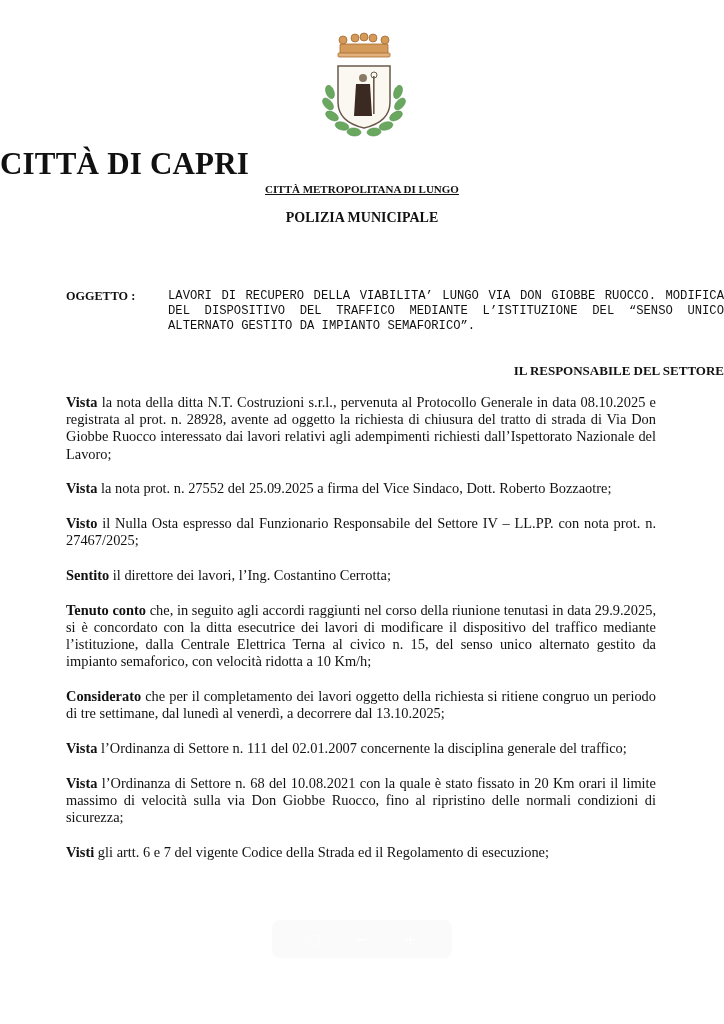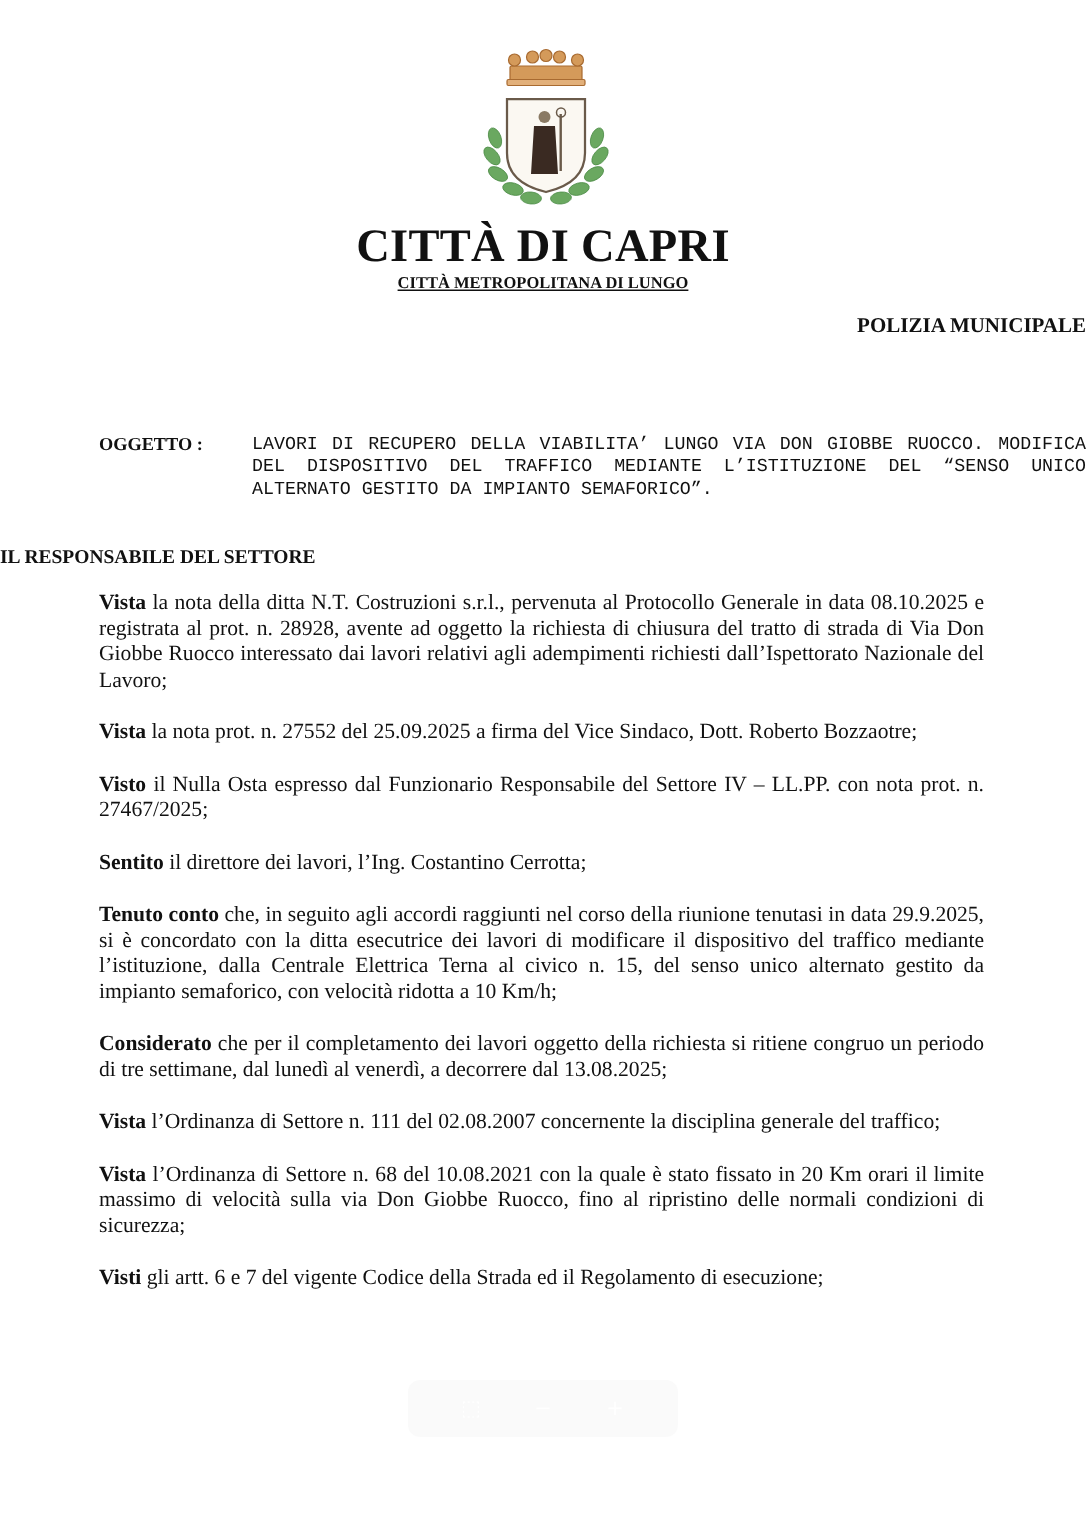--- a/index.html
+++ b/index.html
@@ -2,34 +2,34 @@
 <html><head>
   <meta charset="utf-8">
   <style>
     * { margin: 0; padding: 0; box-sizing: border-box; }
     html, body { width: 724px; height: 1024px; background: #ffffff; overflow: hidden; }
     body { font-family: "Liberation Serif", "DejaVu Serif", serif; color: #111; position: relative; }
     .page { position: absolute; left: 0; top: 0; width: 724px; height: 1024px; background: #fff; }
 
     .crest { position: absolute; left: 318px; top: 30px; width: 92px; height: 112px; }
 
-    .city-title { position: absolute; left: 0; width: 724px; top: 146px; text-align: center;
+    .city-title { position: absolute; left: 0; width: 724px; top: 146px; 
       font-weight: bold; font-size: 31px; letter-spacing: 0.2px; line-height: 36px; }
     .city-sub { position: absolute; left: 0; width: 724px; top: 182px; text-align: center;
       font-weight: bold; font-size: 11px; text-decoration: underline; line-height: 14px; }
-    .dept { position: absolute; left: 0; width: 724px; top: 209px; text-align: right;
+    .dept { position: absolute; left: 0; width: 724px; top: 209px; text-align: center;
       font-weight: bold; font-size: 14px; line-height: 18px; }
     .ordinance { position: absolute; right: 60px; top: 245px; font-weight: bold; font-size: 12.5px;
       line-height: 16px; white-space: pre; }
 
     .subject { position: absolute; left: 66px; top: 289px; width: 600px; font-size: 12.2px; line-height: 15.2px; }
     .subject-label { position: absolute; left: 0; top: 0; font-weight: bold; }
     .subject-text { position: absolute; left: 102px; top: 0; width: 556px; text-align: justify; text-align-last: left; font-family: Liberation Mono, monospace; }
 
-    .section-heading { position: absolute; left: 0; width: 724px; top: 363px; text-align: left;
+    .section-heading { position: absolute; left: 0; width: 724px; top: 363px; text-align: right;
       font-weight: bold; font-size: 13px; line-height: 16px; }
 
     .body-text { position: absolute; left: 66px; top: 394px; width: 590px; font-size: 14.4px; line-height: 17.2px; }
     .para { text-align: justify; margin-bottom: 17.5px; }
     .para b { font-weight: bold; }
 
     .viewer-toolbar { position: absolute; left: 272px; top: 920px; width: 180px; height: 38px;
       background: rgba(240,240,240,0.35); border-radius: 8px; display: flex; align-items: center;
       justify-content: space-around; padding: 0 18px; }
     .tb-btn { width: 18px; height: 18px; color: rgba(255,255,255,0.9); font-size: 14px; font-family: "DejaVu Sans", sans-serif;
@@ -83,22 +83,22 @@
   </div>
 
   <div class="section-heading">IL RESPONSABILE DEL SETTORE</div>
 
   <div class="body-text">
     <p class="para"><b>Vista</b><span> la nota della ditta N.T. Costruzioni s.r.l., pervenuta al Protocollo Generale in data 08.10.2025 e registrata al prot. n. 28928, avente ad oggetto la richiesta di chiusura del tratto di strada di Via Don Giobbe Ruocco interessato dai lavori relativi agli adempimenti richiesti dall’Ispettorato Nazionale del Lavoro;</span></p>
     <p class="para"><b>Vista</b><span> la nota prot. n. 27552 del 25.09.2025 a firma del Vice Sindaco, Dott. Roberto Bozzaotre;</span></p>
     <p class="para"><b>Visto</b><span> il Nulla Osta espresso dal Funzionario Responsabile del Settore IV – LL.PP. con nota prot. n. 27467/2025;</span></p>
     <p class="para"><b>Sentito</b><span> il direttore dei lavori, l’Ing. Costantino Cerrotta;</span></p>
     <p class="para"><b>Tenuto conto</b><span> che, in seguito agli accordi raggiunti nel corso della riunione tenutasi in data 29.9.2025, si è concordato con la ditta esecutrice dei lavori di modificare il dispositivo del traffico mediante l’istituzione, dalla Centrale Elettrica Terna al civico n. 15, del senso unico alternato gestito da impianto semaforico, con velocità ridotta a 10 Km/h;</span></p>
-    <p class="para"><b>Considerato</b><span> che per il completamento dei lavori oggetto della richiesta si ritiene congruo un periodo di tre settimane, dal lunedì al venerdì, a decorrere dal 13.08.2025;</span></p>
-    <p class="para"><b>Vista</b><span> l’Ordinanza di Settore n. 111 del 02.08.2007 concernente la disciplina generale del traffico;</span></p>
+    <p class="para"><b>Considerato</b><span> che per il completamento dei lavori oggetto della richiesta si ritiene congruo un periodo di tre settimane, dal lunedì al venerdì, a decorrere dal 13.10.2025;</span></p>
+    <p class="para"><b>Vista</b><span> l’Ordinanza di Settore n. 111 del 02.01.2007 concernente la disciplina generale del traffico;</span></p>
     <p class="para"><b>Vista</b><span> l’Ordinanza di Settore n. 68 del 10.08.2021 con la quale è stato fissato in 20 Km orari il limite massimo di velocità sulla via Don Giobbe Ruocco, fino al ripristino delle normali condizioni di sicurezza;</span></p>
     <p class="para"><b>Visti</b><span> gli artt. 6 e 7 del vigente Codice della Strada ed il Regolamento di esecuzione;</span></p>
   </div>
 
   <div class="viewer-toolbar">
     <span class="tb-btn">⬚</span>
     <span class="tb-btn">−</span>
     <span class="tb-btn">+</span>
   </div>
 </div>

